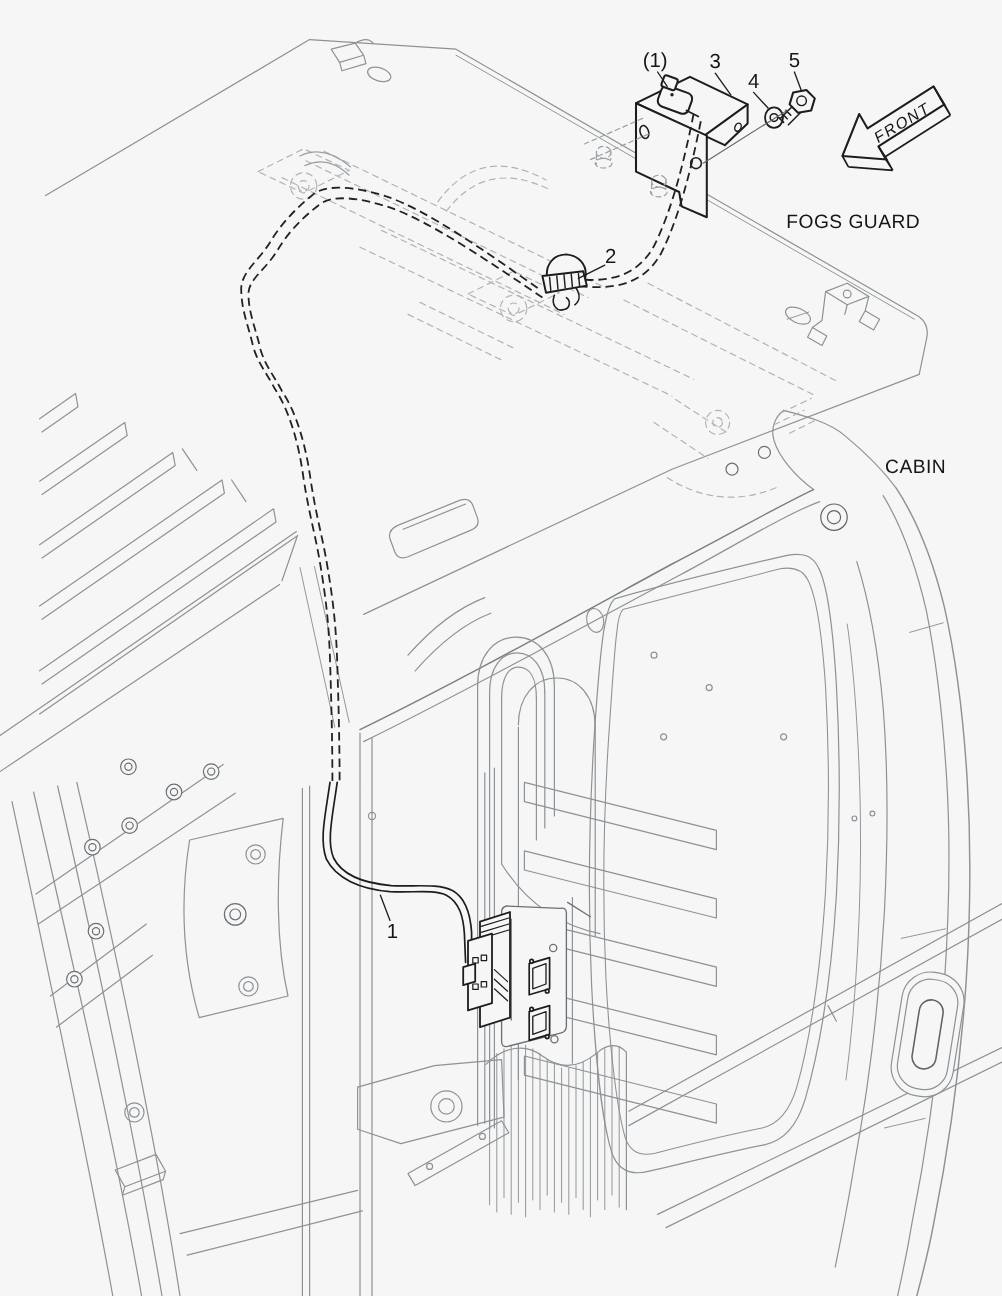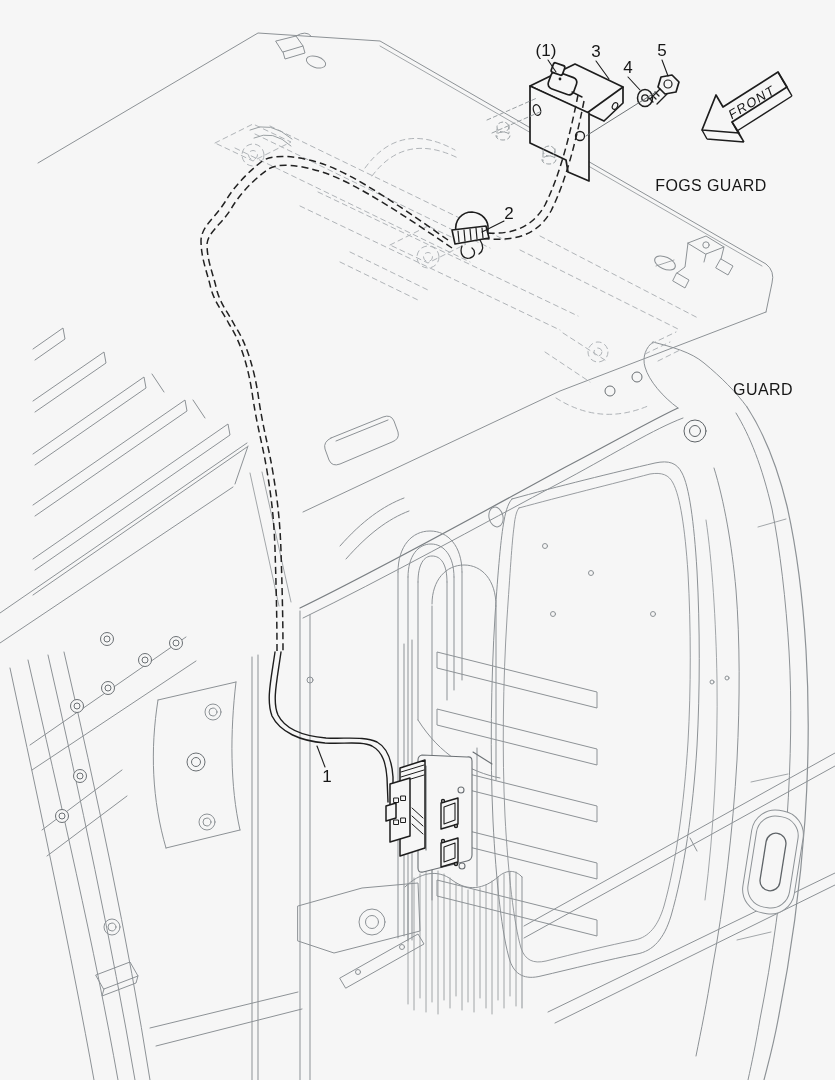--- a/index.html
+++ b/index.html
@@ -264,15 +264,15 @@
   </g>
 </svg>
 
   <div class="label" style="left:546px;top:51px;">(1)</div>
   <div class="label" style="left:596px;top:52px;">3</div>
   <div class="label" style="left:628px;top:68px;">4</div>
   <div class="label" style="left:662px;top:51px;">5</div>
   <div class="label" style="left:509px;top:214px;">2</div>
   <div class="label" style="left:327px;top:777px;">1</div>
   <div class="label big" style="left:711px;top:186px;">FOGS GUARD</div>
-  <div class="label big" style="left:763px;top:390px;">GUARD</div>
+  <div class="label big" style="left:763px;top:390px;">CABIN</div>
   <div class="label front" style="left:752px;top:102px;">FRONT</div>
 </div>
 
 </body></html>

